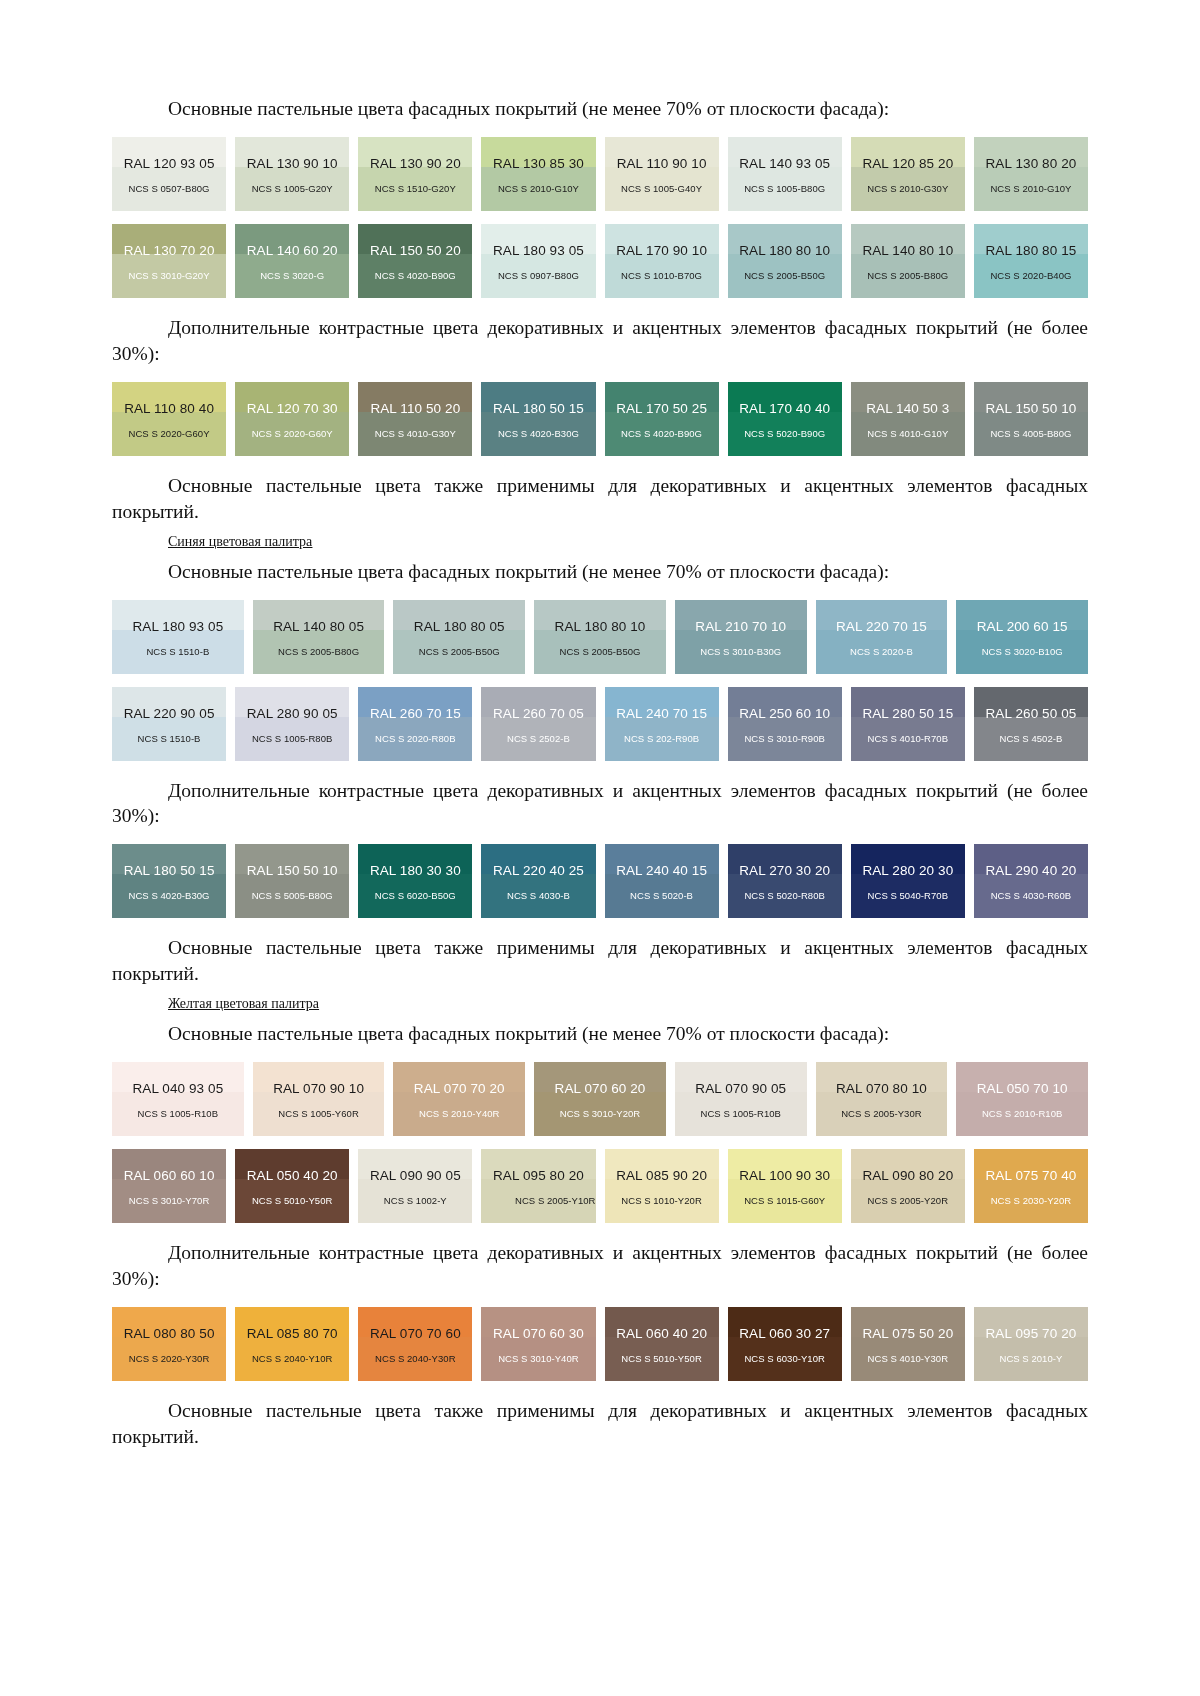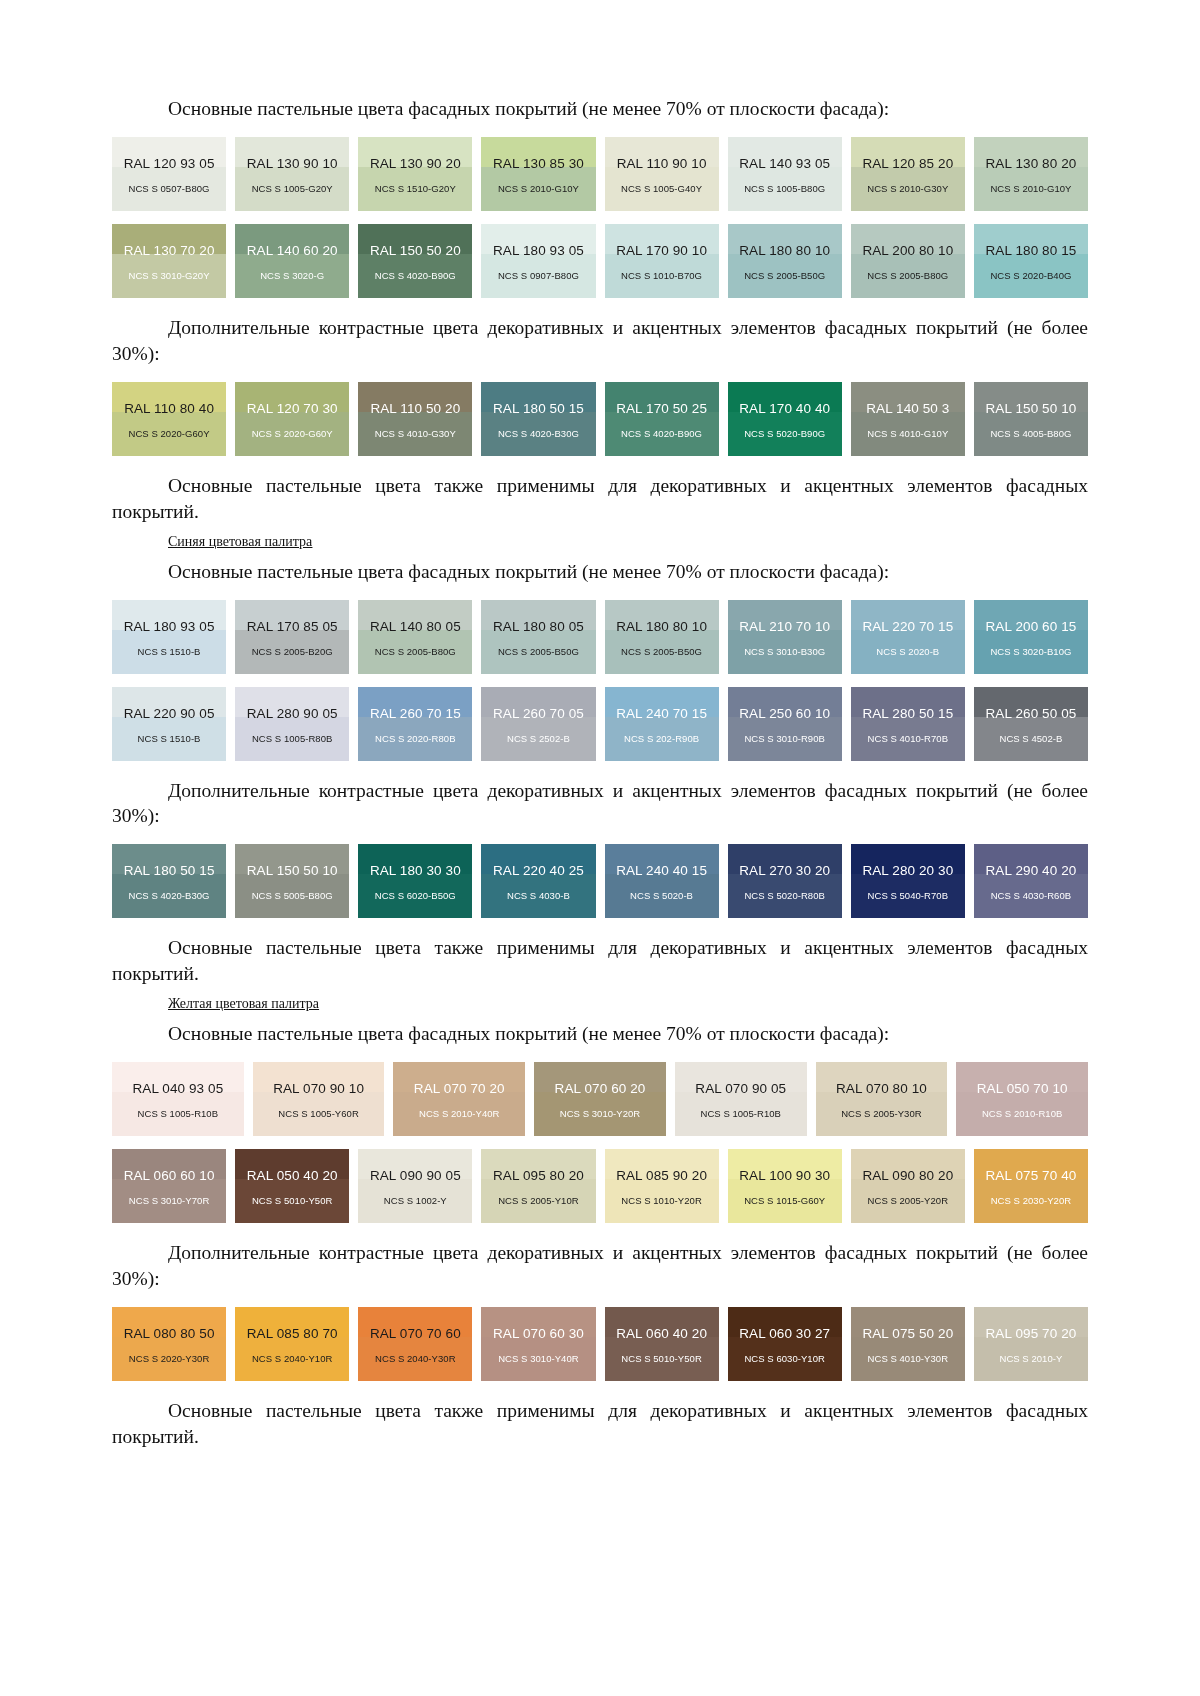--- a/index.html
+++ b/index.html
@@ -193,21 +193,21 @@
       </div>
       <div class="swatch">
         <div class="sw-top" style="background: rgb(168, 200, 200);"></div>
         <div class="sw-bot" style="background: rgb(157, 194, 194);"></div>
         <div class="sw-label-ral" style="color: rgb(27, 27, 27);">RAL 180 80 10</div>
         <div class="sw-label-ncs" style="color: rgb(27, 27, 27);">NCS S 2005-B50G</div>
       </div>
       <div class="swatch">
         <div class="sw-top" style="background: rgb(182, 201, 192);"></div>
         <div class="sw-bot" style="background: rgb(168, 192, 183);"></div>
-        <div class="sw-label-ral" style="color: rgb(27, 27, 27);">RAL 200 80 10</div>
+        <div class="sw-label-ral" style="color: rgb(27, 27, 27);">RAL 140 80 10</div>
         <div class="sw-label-ncs" style="color: rgb(27, 27, 27);">NCS S 2005-B80G</div>
       </div>
       <div class="swatch">
         <div class="sw-top" style="background: rgb(159, 205, 205);"></div>
         <div class="sw-bot" style="background: rgb(138, 196, 196);"></div>
         <div class="sw-label-ral" style="color: rgb(27, 27, 27);">RAL 180 80 15</div>
         <div class="sw-label-ncs" style="color: rgb(27, 27, 27);">NCS S 2020-B40G</div>
       </div>
     </div>
   <div class="blockgap"></div>
@@ -272,26 +272,20 @@
   <p class="para indent">Основные пастельные цвета фасадных покрытий (не менее 70% от плоскости фасада):</p>
   <div class="gap-m"></div>
   <div class="swatch-row">
       <div class="swatch">
         <div class="sw-top" style="background: rgb(223, 233, 236);"></div>
         <div class="sw-bot" style="background: rgb(204, 221, 231);"></div>
         <div class="sw-label-ral" style="color: rgb(27, 27, 27);">RAL 180 93 05</div>
         <div class="sw-label-ncs" style="color: rgb(27, 27, 27);">NCS S 1510-B</div>
       </div>
       <div class="swatch">
-        <div class="sw-top" style="background: rgb(199, 207, 208);"></div>
-        <div class="sw-bot" style="background: rgb(179, 184, 184);"></div>
-        <div class="sw-label-ral" style="color: rgb(27, 27, 27);">RAL 170 85 05</div>
-        <div class="sw-label-ncs" style="color: rgb(27, 27, 27);">NCS S 2005-B20G</div>
-      </div>
-      <div class="swatch">
         <div class="sw-top" style="background: rgb(194, 204, 196);"></div>
         <div class="sw-bot" style="background: rgb(177, 196, 178);"></div>
         <div class="sw-label-ral" style="color: rgb(27, 27, 27);">RAL 140 80 05</div>
         <div class="sw-label-ncs" style="color: rgb(27, 27, 27);">NCS S 2005-B80G</div>
       </div>
       <div class="swatch">
         <div class="sw-top" style="background: rgb(186, 200, 198);"></div>
         <div class="sw-bot" style="background: rgb(174, 196, 191);"></div>
         <div class="sw-label-ral" style="color: rgb(27, 27, 27);">RAL 180 80 05</div>
         <div class="sw-label-ncs" style="color: rgb(27, 27, 27);">NCS S 2005-B50G</div>
@@ -494,21 +488,21 @@
       <div class="swatch">
         <div class="sw-top" style="background: rgb(233, 231, 220);"></div>
         <div class="sw-bot" style="background: rgb(229, 226, 214);"></div>
         <div class="sw-label-ral" style="color: rgb(27, 27, 27);">RAL 090 90 05</div>
         <div class="sw-label-ncs" style="color: rgb(27, 27, 27);">NCS S 1002-Y</div>
       </div>
       <div class="swatch">
         <div class="sw-top" style="background: rgb(219, 218, 189);"></div>
         <div class="sw-bot" style="background: rgb(214, 213, 182);"></div>
         <div class="sw-label-ral" style="color: rgb(27, 27, 27);">RAL 095 80 20</div>
-        <div class="sw-label-ncs" style="color: rgb(27, 27, 27);">NCS S 2005-Y10R</div>
+        <div class="sw-label-ncs" style="color: rgb(27, 27, 27); text-align: right;">NCS S 2005-Y10R</div>
       </div>
       <div class="swatch">
         <div class="sw-top" style="background: rgb(240, 232, 191);"></div>
         <div class="sw-bot" style="background: rgb(238, 229, 184);"></div>
         <div class="sw-label-ral" style="color: rgb(27, 27, 27);">RAL 085 90 20</div>
         <div class="sw-label-ncs" style="color: rgb(27, 27, 27);">NCS S 1010-Y20R</div>
       </div>
       <div class="swatch">
         <div class="sw-top" style="background: rgb(238, 236, 164);"></div>
         <div class="sw-bot" style="background: rgb(233, 231, 156);"></div>

